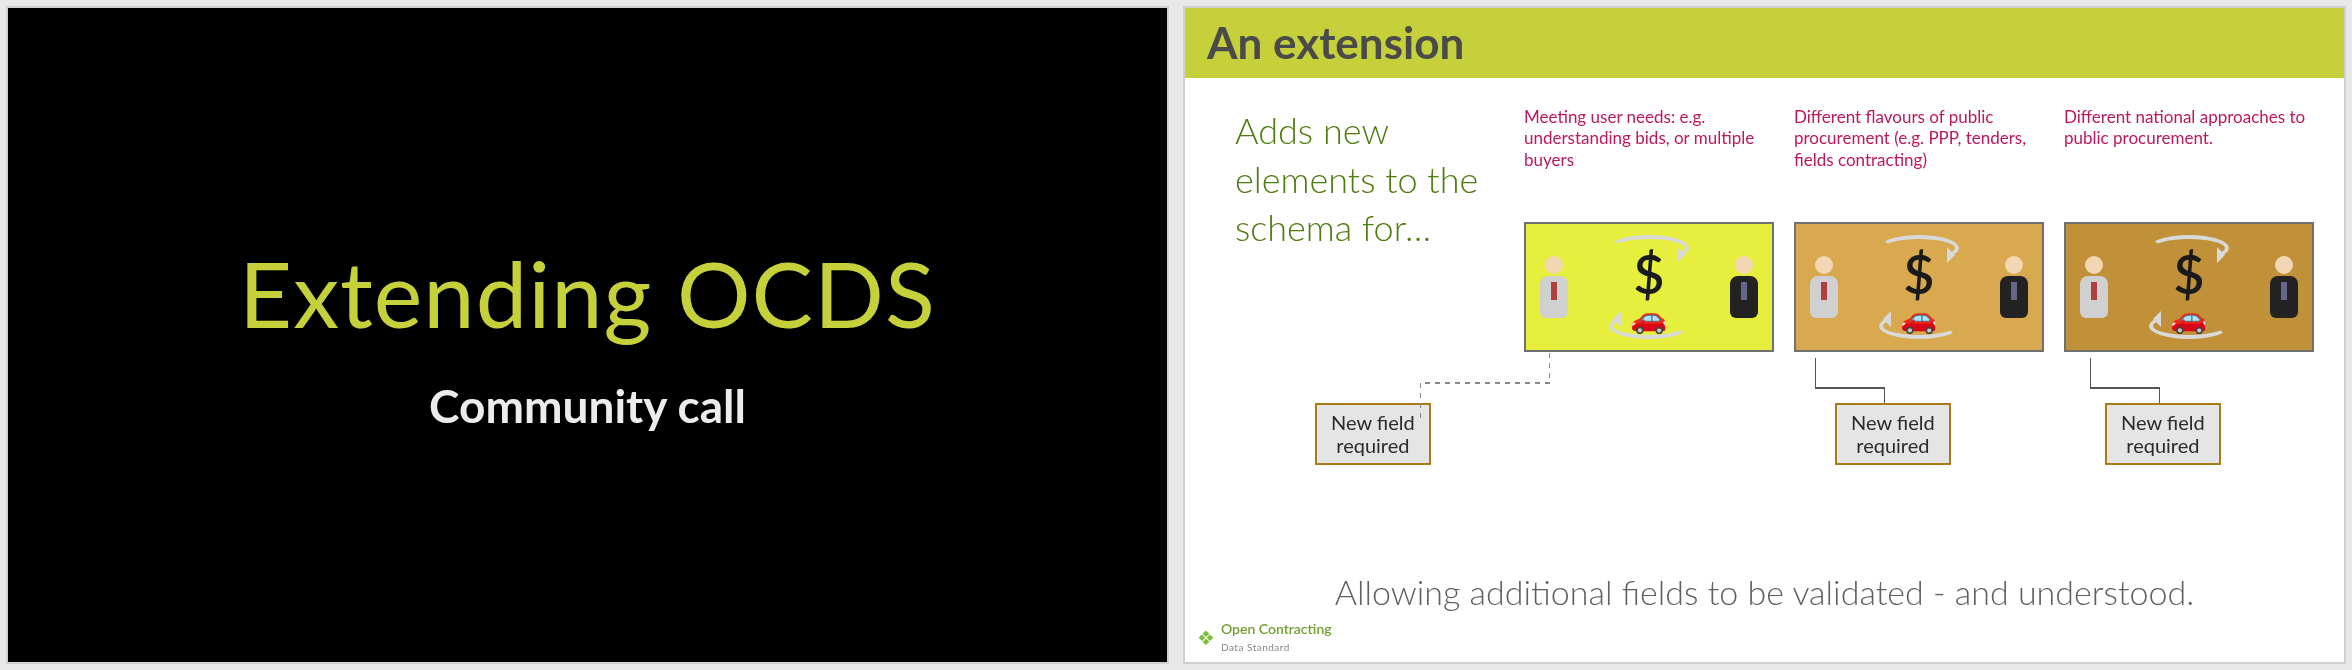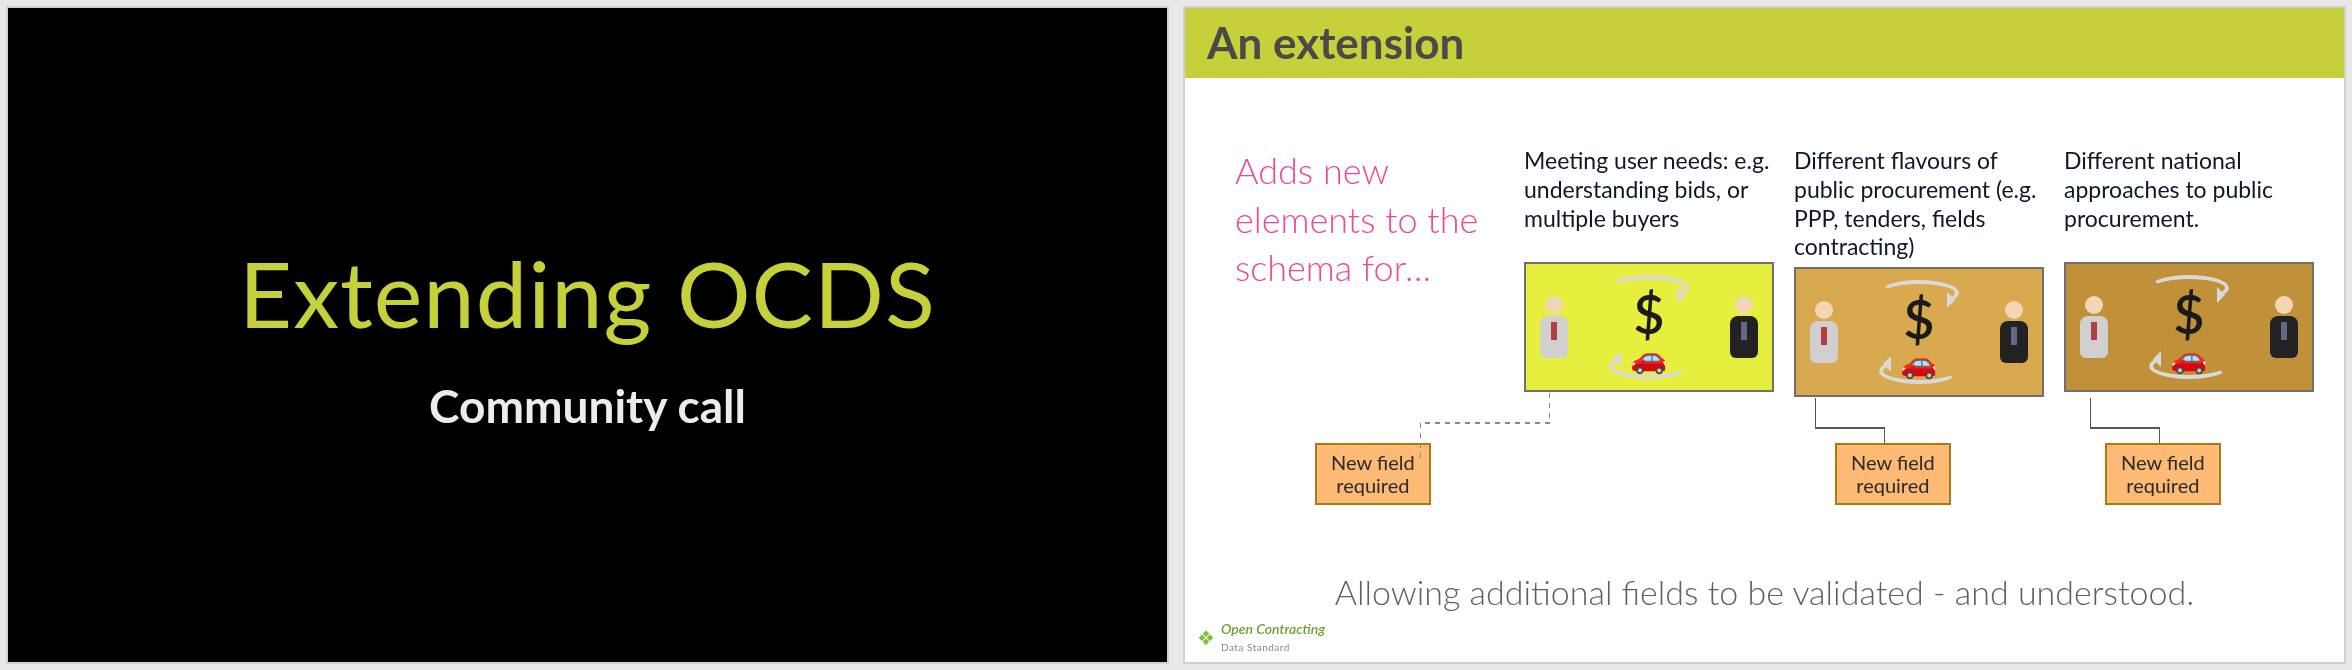--- a/index.html
+++ b/index.html
@@ -36,21 +36,20 @@
   .slide1 h2 {
     color: #ececec;
     font-size: 46px;
     font-weight: 700;
   }
   
   .slide2 {
     background: #ffffff;
     display: flex;
     flex-direction: column;
-    gap: 40px;
   }
   .slide2-header {
     background: #c6d03a;
     padding: 8px 22px 10px 22px;
   }
   .slide2-header h1 {
     color: #4a4a4a;
     font-size: 44px;
     font-weight: 700;
   }
@@ -58,34 +57,34 @@
     flex: 1;
     position: relative;
     padding: 28px 30px 10px 50px;
   }
   .columns {
     display: flex;
     align-items: flex-start;
     gap: 20px;
   }
   .intro {
-    color: #ec4899;
+    color: #4d7c0f;
     font-size: 36px;
     font-weight: 300;
     line-height: 1.35;
     width: 290px;
   }
   .col {
     width: 255px;
     display: flex;
     flex-direction: column;
   }
   .col .desc {
-    color: #0f172a;
-    font-size: 23px;
+    color: #be185d;
+    font-size: 17px;
     line-height: 1.25;
     min-height: 110px;
     margin-bottom: 6px;
   }
   .diagram {
     width: 250px;
     height: 130px;
     border: 2px solid #707070;
     position: relative;
     display: flex;
@@ -119,21 +118,21 @@
   .person {
     width:30px; display:flex; flex-direction:column; align-items:center;
   }
   .head { width:18px;height:18px;border-radius:50%;background:#f3d7b5;margin-bottom:2px; }
   .body1 { width:28px;height:42px;border-radius:8px 8px 6px 6px;background:#d0d0d0;position:relative; }
   .body1::after{content:'';position:absolute;left:50%;top:6px;width:6px;height:18px;background:#b04040;transform:translateX(-50%);}
   .body2 { width:28px;height:42px;border-radius:8px 8px 6px 6px;background:#222;position:relative; }
   .body2::after{content:'';position:absolute;left:50%;top:6px;width:6px;height:18px;background:#668;transform:translateX(-50%);}
 
   .new-field {
-    background:#fdba74;
+    background:#e5e5e5;
     border:2px solid #a87b16;
     color:#2b2b2b;
     font-size:20px;
     text-align:center;
     padding:6px 14px;
     line-height:1.15;
     position:absolute;
     white-space:pre-line;
   }  
 
@@ -147,21 +146,21 @@
     font-size:34px;
     font-weight:300;
     margin-top:40px;
   }
   .footer-logo {
     position:absolute; left:12px; bottom:8px;
     display:flex; align-items:center; gap:6px;
     color:#888; font-size:14px;
   }
   .footer-logo .mark { color:#7bbf3a; font-size:20px; }
-  .footer-logo b { color:#6fa02e; font-weight:600;font-style:italic; }
+  .footer-logo b { color:#6fa02e; font-weight:600; }
 </style>
 </head>
 <body>
 
 <div class="slide slide1">
   <h1>Extending OCDS</h1>
   <h2>Community call</h2>
 </div>
 
 <div class="slide slide2">

